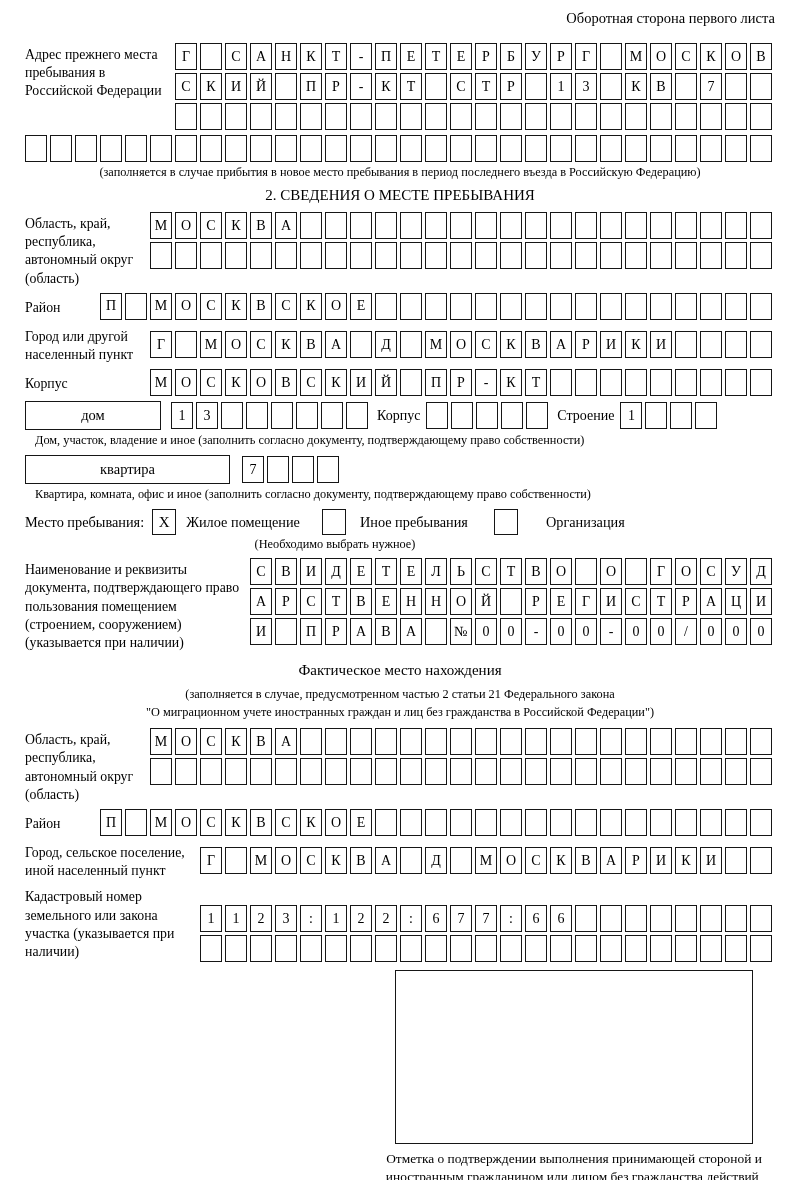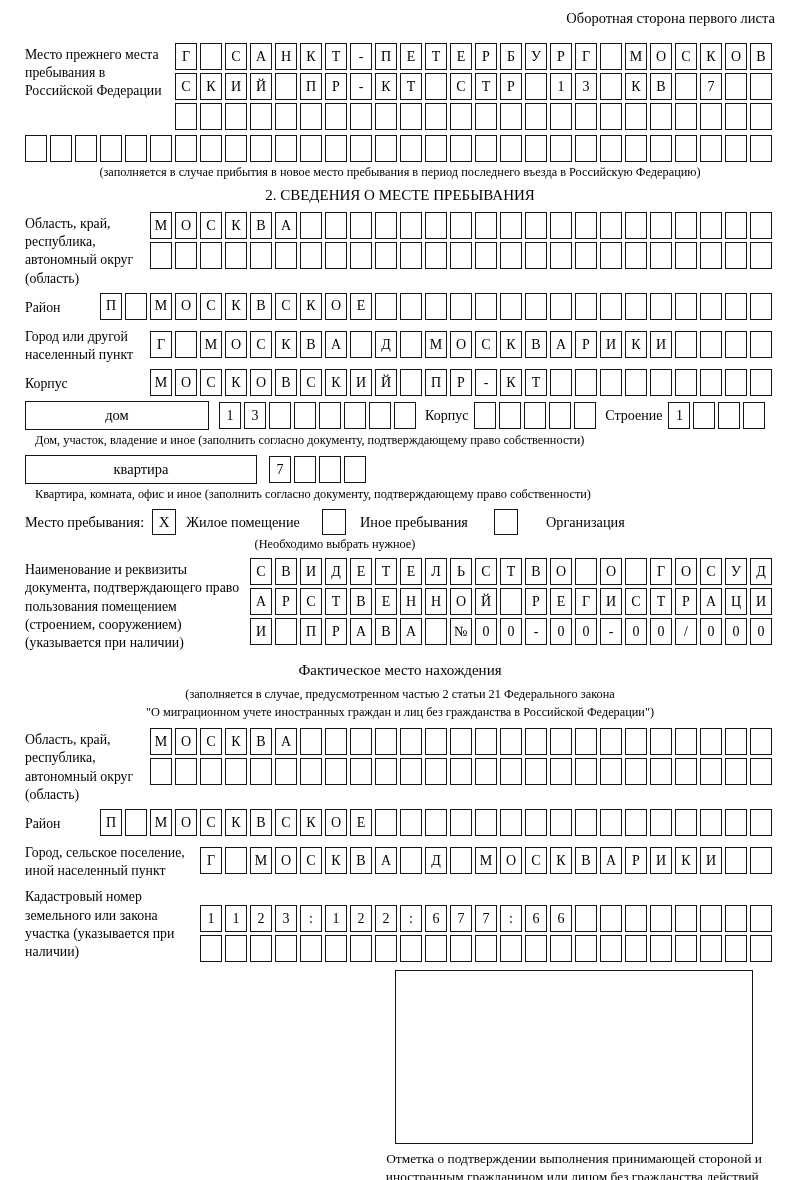--- a/index.html
+++ b/index.html
@@ -29,21 +29,21 @@
   .mb8{margin-bottom:8px}
 </style>
 </head>
 <body>
 
 <div class="page">
 
   <div class="hdr">Оборотная сторона первого листа</div>
 
   <div class="frow">
-    <div class="flabel w150">Место прежнего места пребывания в Российской Федерации</div>
+    <div class="flabel w150">Адрес прежнего места пребывания в Российской Федерации</div>
     <div class="cellcol">
       <div class="cellrow">
           <span class="cell">Г</span>
           <span class="cell"></span>
           <span class="cell">С</span>
           <span class="cell">А</span>
           <span class="cell">Н</span>
           <span class="cell">К</span>
           <span class="cell">Т</span>
           <span class="cell">-</span>
@@ -303,21 +303,21 @@
         <span class="cell"></span>
         <span class="cell"></span>
         <span class="cell"></span>
         <span class="cell"></span>
         <span class="cell"></span>
         <span class="cell"></span>
       </div>
   </div>
 
   <div class="hrow">
-    <div class="labelbox" style="width:184px">дом</div>
+    <div class="labelbox" style="width:136px">дом</div>
     <div style="width:10px"></div>
     <div class="cellrow">
         <span class="cell">1</span>
         <span class="cell">3</span>
         <span class="cell"></span>
         <span class="cell"></span>
         <span class="cell"></span>
         <span class="cell"></span>
         <span class="cell"></span>
         <span class="cell"></span>
@@ -334,21 +334,21 @@
     <div class="cellrow">
         <span class="cell">1</span>
         <span class="cell"></span>
         <span class="cell"></span>
         <span class="cell"></span>
       </div>
   </div>
   <div class="note" style="text-align:left;margin-left:10px">Дом, участок, владение и иное (заполнить согласно документу, подтверждающему право собственности)</div>
 
   <div class="hrow">
-    <div class="labelbox" style="width:232px">квартира</div>
+    <div class="labelbox" style="width:205px">квартира</div>
     <div style="width:12px"></div>
     <div class="cellrow">
         <span class="cell">7</span>
         <span class="cell"></span>
         <span class="cell"></span>
         <span class="cell"></span>
       </div>
   </div>
   <div class="note" style="text-align:left;margin-left:10px">Квартира, комната, офис и иное (заполнить согласно документу, подтверждающему право собственности)</div>
 

